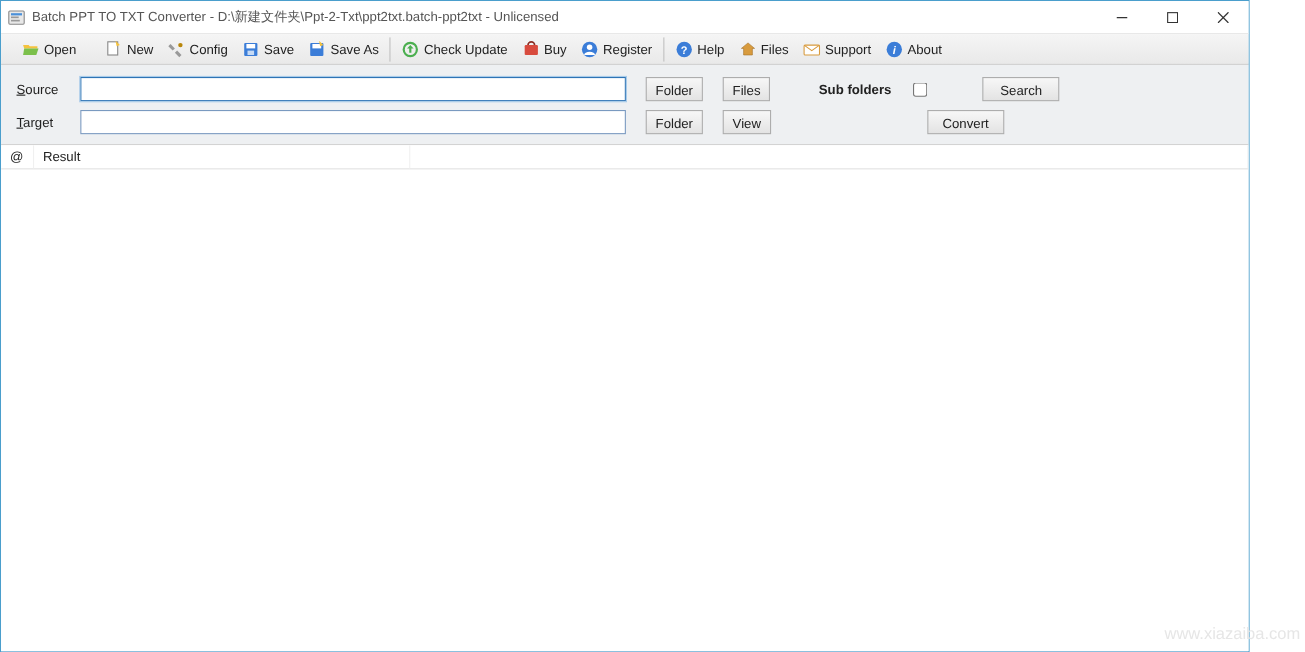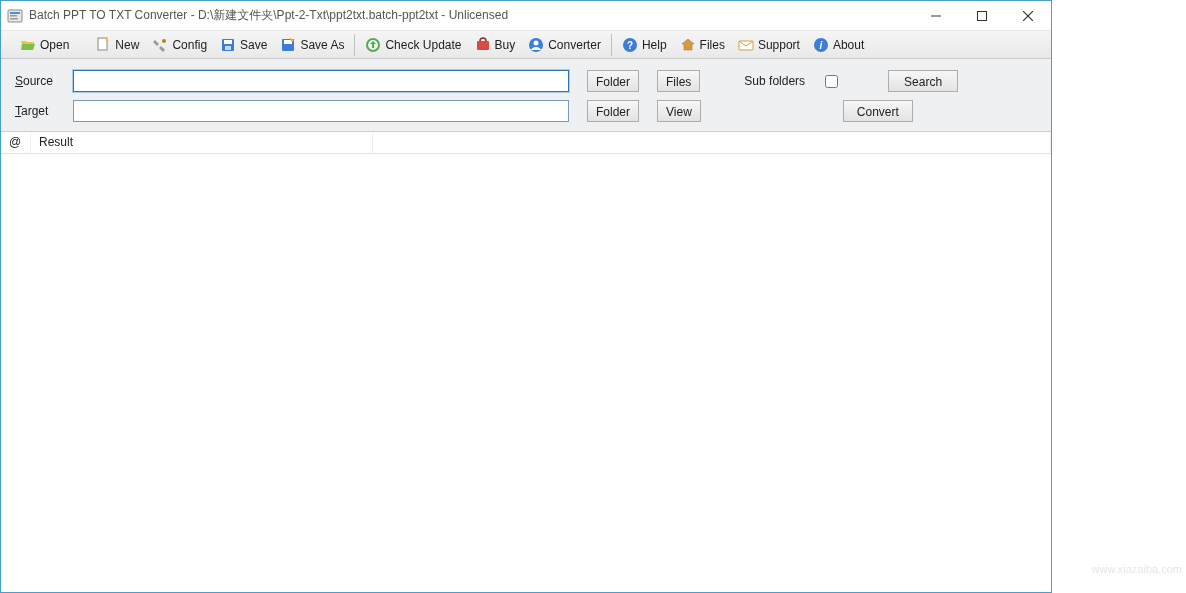--- a/index.html
+++ b/index.html
@@ -1,17 +1,17 @@
 <!DOCTYPE html>
 <html><head>
 <meta charset="utf-8">
 <style>
 * { box-sizing: border-box; margin: 0; padding: 0; }
 body { font-family: "Microsoft YaHei", "Segoe UI", Tahoma, sans-serif; font-size: 12px; background: #fff; overflow: hidden; }
-.window { width: 1052px; height: 593px; border: 1px solid #4a9ecc; display: flex; flex-direction: column; background: #fff; }
+.window { width: 1136px; height: 593px; border: 1px solid #4a9ecc; display: flex; flex-direction: column; background: #fff; }
 .titlebar { height: 30px; background: #fff; display: flex; align-items: center; padding-left: 6px; border-bottom: 1px solid #e8e8e8; }
 .titlebar .app-icon { width: 16px; height: 16px; margin-right: 6px; }
 .titlebar .title { flex: 1; color: #555; font-size: 12px; }
 .win-controls { display: flex; }
 .win-controls .wbtn { width: 46px; height: 29px; display: flex; align-items: center; justify-content: center; color: #333; }
 
 .toolbar { height: 28px; background: linear-gradient(#f5f5f5,#e9e9e9); border-bottom: 1px solid #c9c9c9; display: flex; align-items: center; padding: 0 13px; gap: 1px; }
 .tbtn { display: flex; align-items: center; height: 24px; padding: 0 5px; gap: 4px; border: 1px solid transparent; border-radius: 2px; }
 .tbtn .ic { width: 16px; height: 16px; flex-shrink: 0; }
 .tbtn .lbl { color: #222; }
@@ -22,30 +22,30 @@
 .row { display: flex; align-items: center; gap: 18px; height: 24px; margin-bottom: 6px; }
 .row:last-child { margin-bottom: 0; }
 .fld-label { width: 40px; color: #222; }
 .fld-label u { text-decoration: underline; }
 .txt { height: 22px; border: 1px solid #7a9ac0; background: #fff; padding: 0 4px; }
 .txt.src { width: 496px; border-color: #2e74b5; outline: 1px solid #a8cbe9; }
 .txt.tgt { width: 496px; }
 .btn { height: 22px; padding: 4px 8px; background: linear-gradient(#f7f7f7,#e3e3e3); border: 1px solid #adadad; font: inherit; color: #222; min-width: 42px; }
 .btn.wide { min-width: 70px; }
 .chk { width: 13px; height: 13px; }
-.chklbl { color: #222; margin-right: 2px; }
+.chklbl { color: #222; margin-right: 2px; font-weight: bold; }
 
 .grid { flex: 1; background: #fff; overflow: hidden; }
 .grid-head { display: flex; height: 22px; border-bottom: 1px solid #e2e2e2; }
 .gh { padding: 3px 8px; color: #222; border-right: 1px solid #f0f0f0; }
 .gh.c0 { width: 30px; }
 .gh.c1 { width: 398px; }
 .gh.c2 { width: 342px; }
 
-.watermark { position: absolute; right: 4px; bottom: 18px; color: #e6e6e6; font-size: 11px; text-align: center; }
+.watermark { position: absolute; right: 4px; bottom: 8px; color: #e6e6e6; font-size: 15px; text-align: center; }
 svg { display: block; }
 </style>
 </head>
 <body>
 
 <div class="window">
 
   <div class="titlebar">
     <span class="app-icon">
       <svg width="16" height="16" viewBox="0 0 16 16">
@@ -152,21 +152,21 @@
       <span class="lbl">Buy</span>
     </div>
     <div class="tbtn">
       <span class="ic">
           <svg width="16" height="16" viewBox="0 0 16 16">
             <circle cx="8" cy="8" r="7" fill="#3b7dd8"></circle>
             <circle cx="8" cy="6" r="2.5" fill="#fff"></circle>
             <path d="M3 13a5 3 0 0110 0z" fill="#fff"></path>
           </svg>
         </span>
-      <span class="lbl">Converter</span>
+      <span class="lbl">Register</span>
     </div>
 
     <div class="tsep"></div>
 
     <div class="tbtn">
       <span class="ic">
           <svg width="16" height="16" viewBox="0 0 16 16">
             <circle cx="8" cy="8" r="7" fill="#3b7dd8"></circle>
             <text x="8" y="12" text-anchor="middle" font-size="10" font-weight="bold" fill="#fff">?</text>
           </svg>

